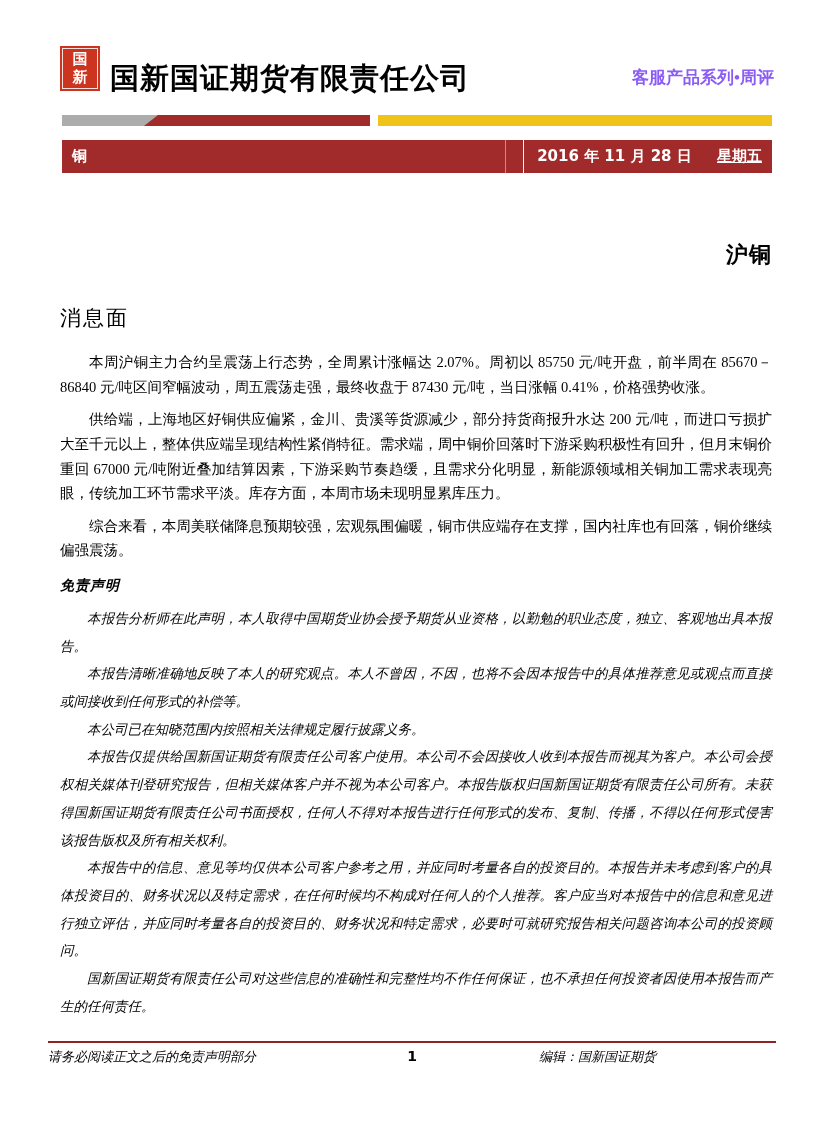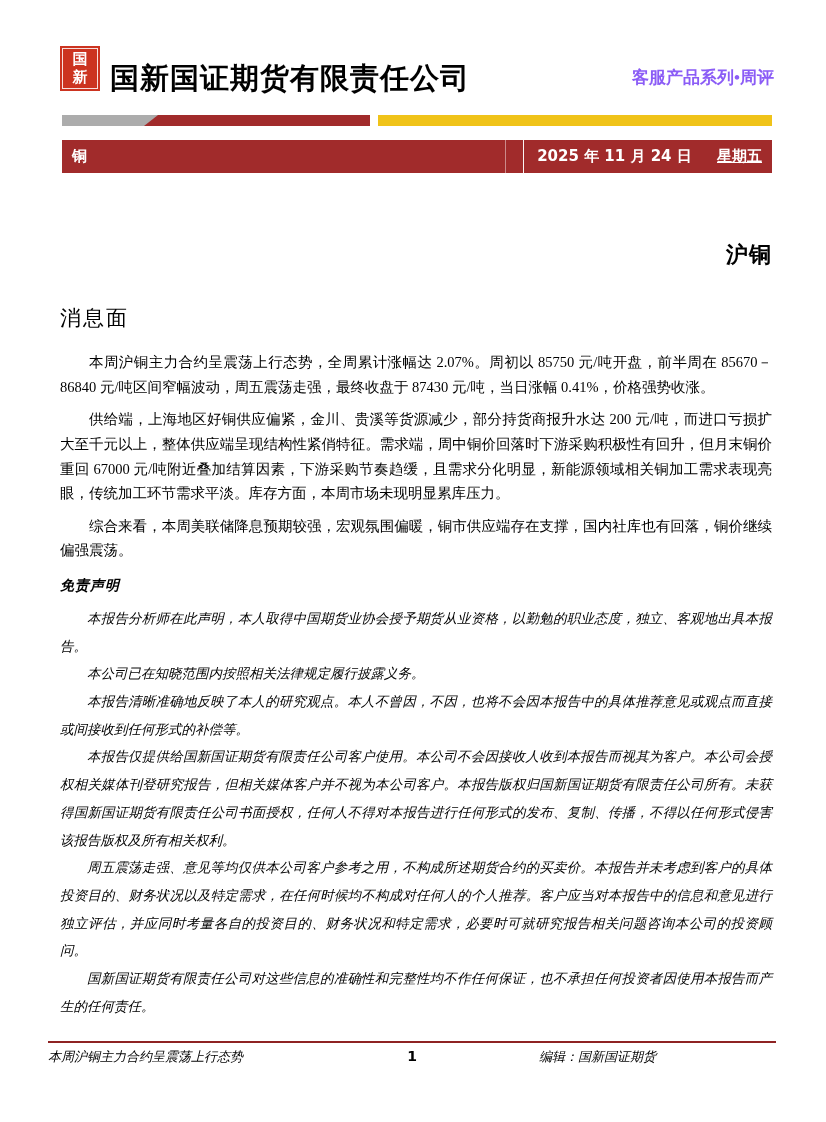--- a/index.html
+++ b/index.html
@@ -109,44 +109,44 @@
     <div class="deco-red"></div>
     <div class="deco-gray"></div>
     <div class="deco-yellow"></div>
   </div>
 
   <div class="title-banner">
     <span>铜</span>
     <span class="banner-divider faint"></span>
     <span class="banner-divider solid"></span>
     <span class="banner-date">
-      <span>2025 年 11 月 24 日</span>
+      <span>2016 年 11 月 28 日</span>
       <span class="banner-weekday">星期五</span>
     </span>
   </div>
 
   <main class="report">
     <h2 class="report-title">沪铜</h2>
     <h3 class="section-heading">消息面</h3>
 
     <p class="body-para">本周沪铜主力合约呈震荡上行态势，全周累计涨幅达 2.07%。周初以 85750 元/吨开盘，前半周在 85670－86840 元/吨区间窄幅波动，周五震荡走强，最终收盘于 87430 元/吨，当日涨幅 0.41%，价格强势收涨。</p>
     <p class="body-para">供给端，上海地区好铜供应偏紧，金川、贵溪等货源减少，部分持货商报升水达 200 元/吨，而进口亏损扩大至千元以上，整体供应端呈现结构性紧俏特征。需求端，周中铜价回落时下游采购积极性有回升，但月末铜价重回 67000 元/吨附近叠加结算因素，下游采购节奏趋缓，且需求分化明显，新能源领域相关铜加工需求表现亮眼，传统加工环节需求平淡。库存方面，本周市场未现明显累库压力。</p>
     <p class="body-para">综合来看，本周美联储降息预期较强，宏观氛围偏暖，铜市供应端存在支撑，国内社库也有回落，铜价继续偏强震荡。</p>
 
     <h4 class="disclaimer-heading">免责声明</h4>
     <p class="disc-para">本报告分析师在此声明，本人取得中国期货业协会授予期货从业资格，以勤勉的职业态度，独立、客观地出具本报告。</p>
+    <p class="disc-para">本报告清晰准确地反映了本人的研究观点。本人不曾因，不因，也将不会因本报告中的具体推荐意见或观点而直接或间接收到任何形式的补偿等。</p>
     <p class="disc-para">本公司已在知晓范围内按照相关法律规定履行披露义务。</p>
-    <p class="disc-para">本报告清晰准确地反映了本人的研究观点。本人不曾因，不因，也将不会因本报告中的具体推荐意见或观点而直接或间接收到任何形式的补偿等。</p>
     <p class="disc-para">本报告仅提供给国新国证期货有限责任公司客户使用。本公司不会因接收人收到本报告而视其为客户。本公司会授权相关媒体刊登研究报告，但相关媒体客户并不视为本公司客户。本报告版权归国新国证期货有限责任公司所有。未获得国新国证期货有限责任公司书面授权，任何人不得对本报告进行任何形式的发布、复制、传播，不得以任何形式侵害该报告版权及所有相关权利。</p>
-    <p class="disc-para">周五震荡走强、意见等均仅供本公司客户参考之用，不构成所述期货合约的买卖价。本报告并未考虑到客户的具体投资目的、财务状况以及特定需求，在任何时候均不构成对任何人的个人推荐。客户应当对本报告中的信息和意见进行独立评估，并应同时考量各自的投资目的、财务状况和特定需求，必要时可就研究报告相关问题咨询本公司的投资顾问。</p>
+    <p class="disc-para">本报告中的信息、意见等均仅供本公司客户参考之用，并应同时考量各自的投资目的。本报告并未考虑到客户的具体投资目的、财务状况以及特定需求，在任何时候均不构成对任何人的个人推荐。客户应当对本报告中的信息和意见进行独立评估，并应同时考量各自的投资目的、财务状况和特定需求，必要时可就研究报告相关问题咨询本公司的投资顾问。</p>
     <p class="disc-para">国新国证期货有限责任公司对这些信息的准确性和完整性均不作任何保证，也不承担任何投资者因使用本报告而产生的任何责任。</p>
   </main>
 
   <footer class="footer">
     <div class="footer-line"></div>
     <div class="footer-row">
-      <span class="footer-note">本周沪铜主力合约呈震荡上行态势</span>
+      <span class="footer-note">请务必阅读正文之后的免责声明部分</span>
       <span class="footer-page">1</span>
       <span class="footer-editor">编辑：国新国证期货</span>
     </div>
   </footer>
 
 </div>
 
 </body></html>

